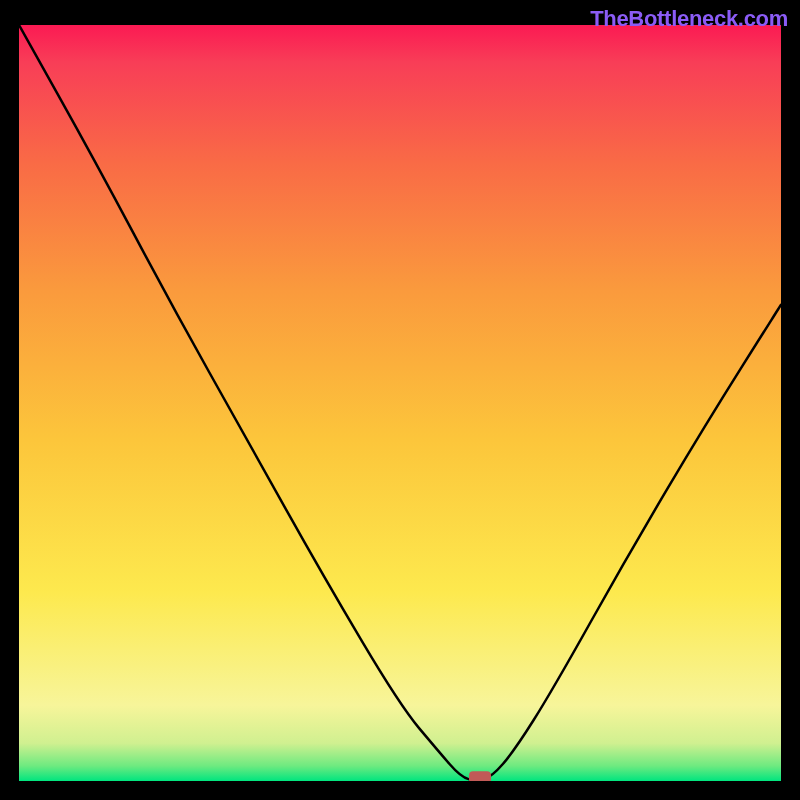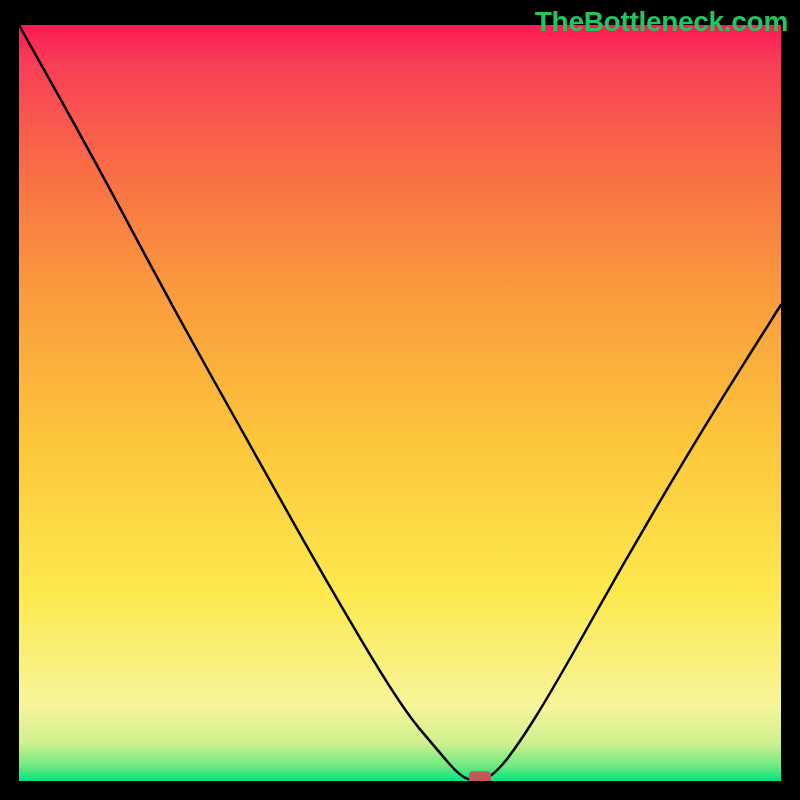--- a/index.html
+++ b/index.html
@@ -14,22 +14,22 @@
   .chart-container {
     position: relative;
     width: 800px;
     height: 800px;
     background: #000000;
   }
   .watermark {
     position: absolute;
     top: 6px;
     right: 12px;
-    color: #22c55e;
-    font-size: 28px;
+    color: #8b5cf6;
+    font-size: 22px;
     font-weight: 600;
     letter-spacing: -0.3px;
     z-index: 5;
   }
   .plot-area {
     position: absolute;
     left: 19px;
     top: 25px;
     width: 762px;
     height: 756px;

